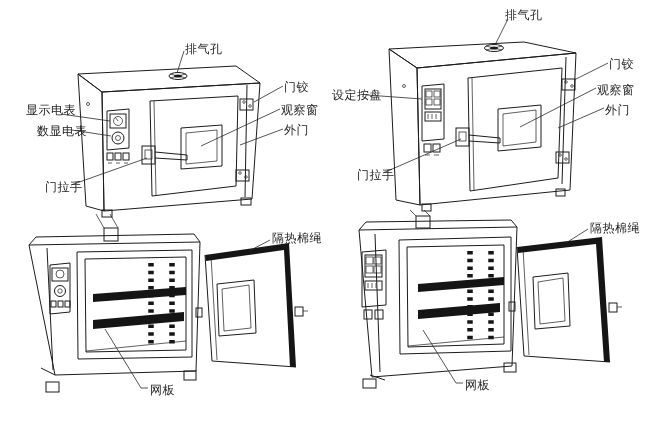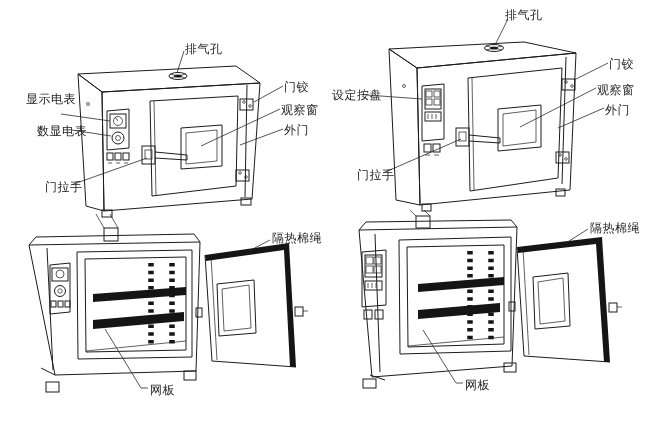--- a/index.html
+++ b/index.html
@@ -246,21 +246,21 @@
     <rect class="ln" x="363" y="379" width="13" height="9"></rect>
     <rect class="ln" x="504" y="363" width="12" height="9"></rect>
     <g>
       <line class="ld" x1="588" y1="229" x2="566" y2="243"></line>
       <polyline class="ld" points="423,330 456,383 463,383"></polyline>
     </g>
   </g>
 </svg>
 
 <div class="lbl" style="left:185px;top:43px">排气孔</div>
-<div class="lbl" style="left:26px;top:93px">显示电表</div>
+<div class="lbl" style="left:26px;top:104px">显示电表</div>
 <div class="lbl" style="left:37px;top:125px">数显电表</div>
 <div class="lbl" style="left:45px;top:181px">门拉手</div>
 <div class="lbl" style="left:284px;top:81px">门铰</div>
 <div class="lbl" style="left:281px;top:104px">观察窗</div>
 <div class="lbl" style="left:284px;top:124px">外门</div>
 
 <div class="lbl" style="left:505px;top:9px">排气孔</div>
 <div class="lbl" style="left:332px;top:89px">设定按盘</div>
 <div class="lbl" style="left:357px;top:169px">门拉手</div>
 <div class="lbl" style="left:609px;top:58px">门铰</div>

